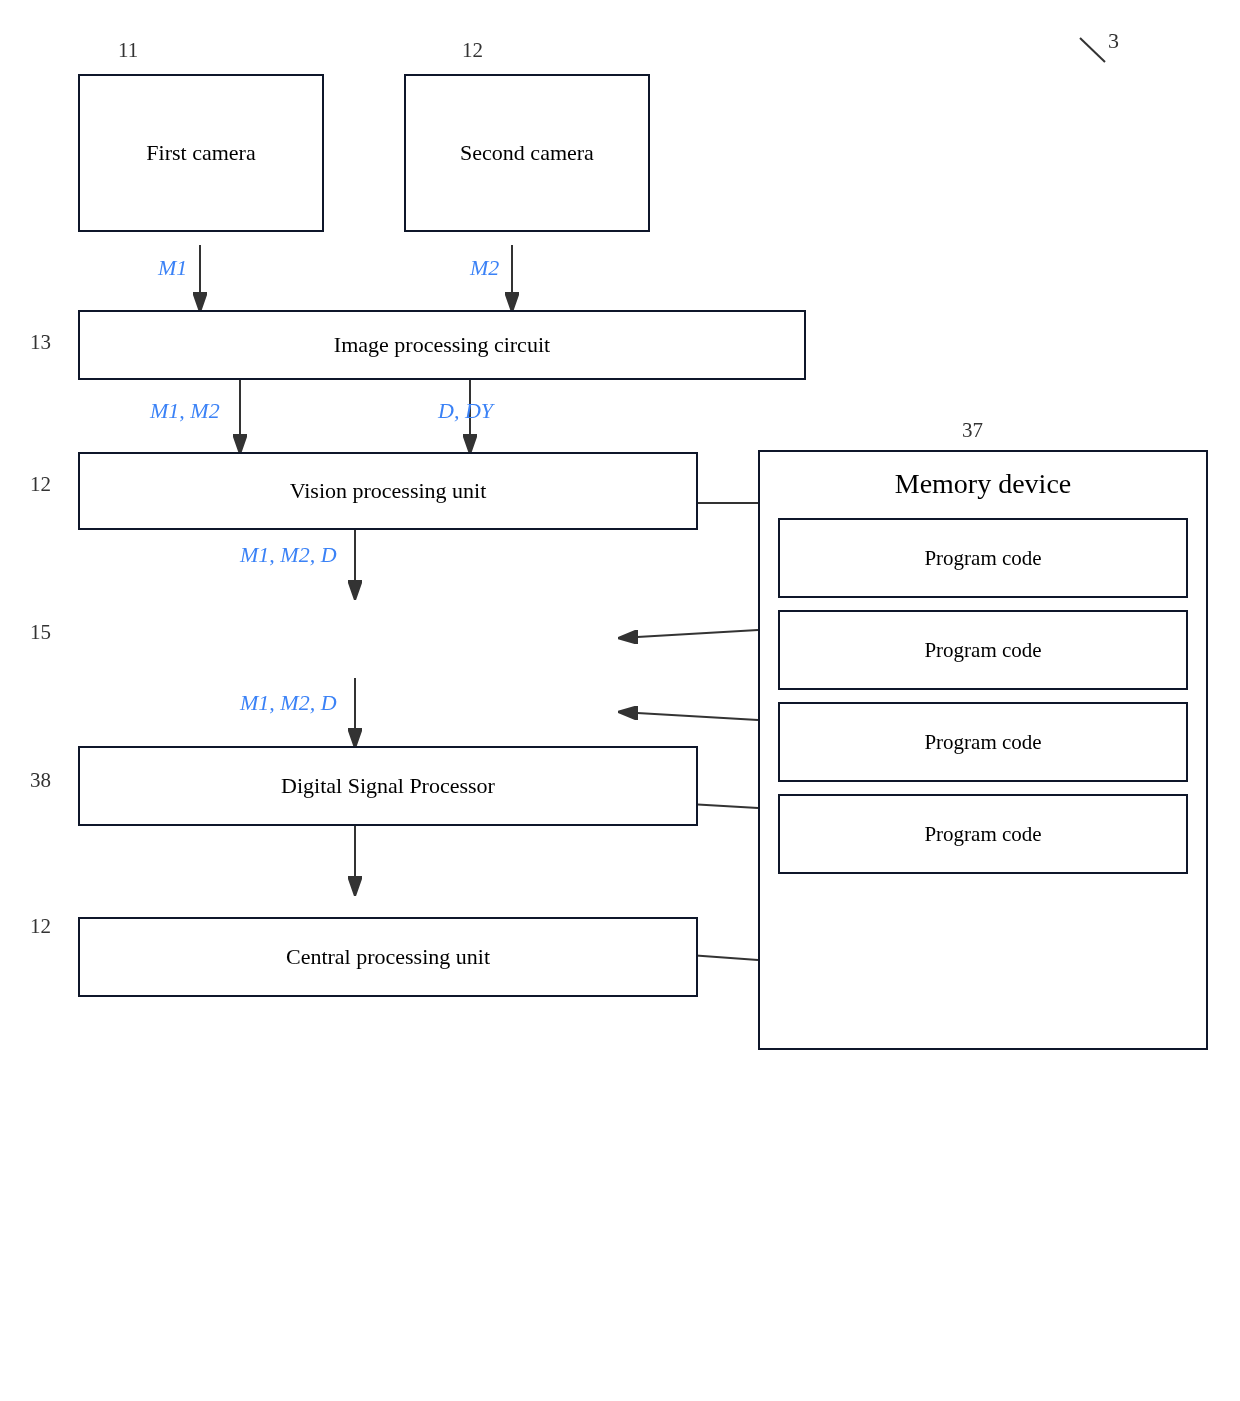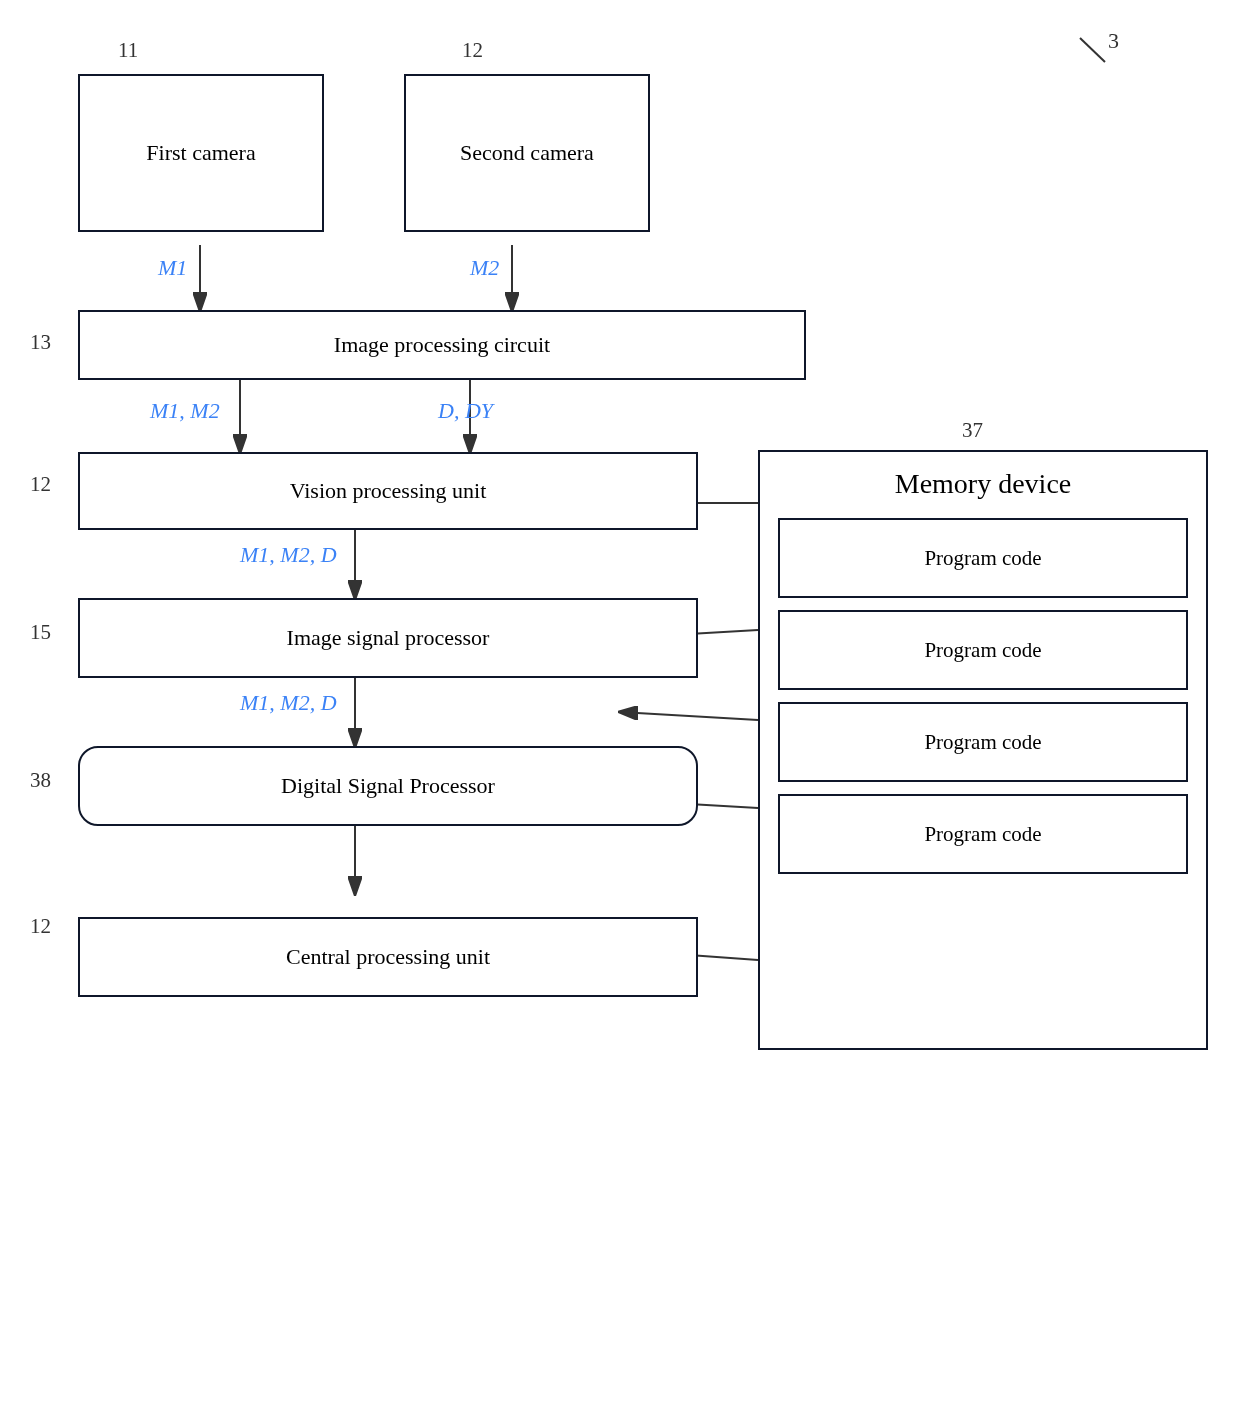--- a/index.html
+++ b/index.html
@@ -135,29 +135,26 @@
   <div class="arrow-label" style="left:438px; top:398px;">D, DY</div>
 
   <div class="box" style="left:78px; top:452px; width:620px; height:78px;">
     <span>Vision processing unit</span>
   </div>
 
   <div class="label" style="left:30px; top:472px;">12</div>
 
   <div class="arrow-label" style="left:240px; top:542px;">M1, M2, D</div>
 
-  <div class="box" style="left:78px; top:598px; width:620px; height:80px;">
-    <span>Image signal processor</span>
-  </div>
 
   <div class="label" style="left:30px; top:620px;">15</div>
 
   <div class="arrow-label" style="left:240px; top:690px;">M1, M2, D</div>
 
-  <div class="box" style="left:78px; top:746px; width:620px; height:80px;border-radius:20px;">
+  <div class="box" style="left:78px; top:746px; width:620px; height:80px;">
     <span>Digital Signal Processor</span>
   </div>
 
   <div class="label" style="left:30px; top:768px;">38</div>
 
   <div class="box" style="left:78px; top:894px; width:620px; height:80px;margin-top:23px;">
     <span>Central processing unit</span>
   </div>
 
   <div class="label" style="left:30px; top:914px;">12</div>

